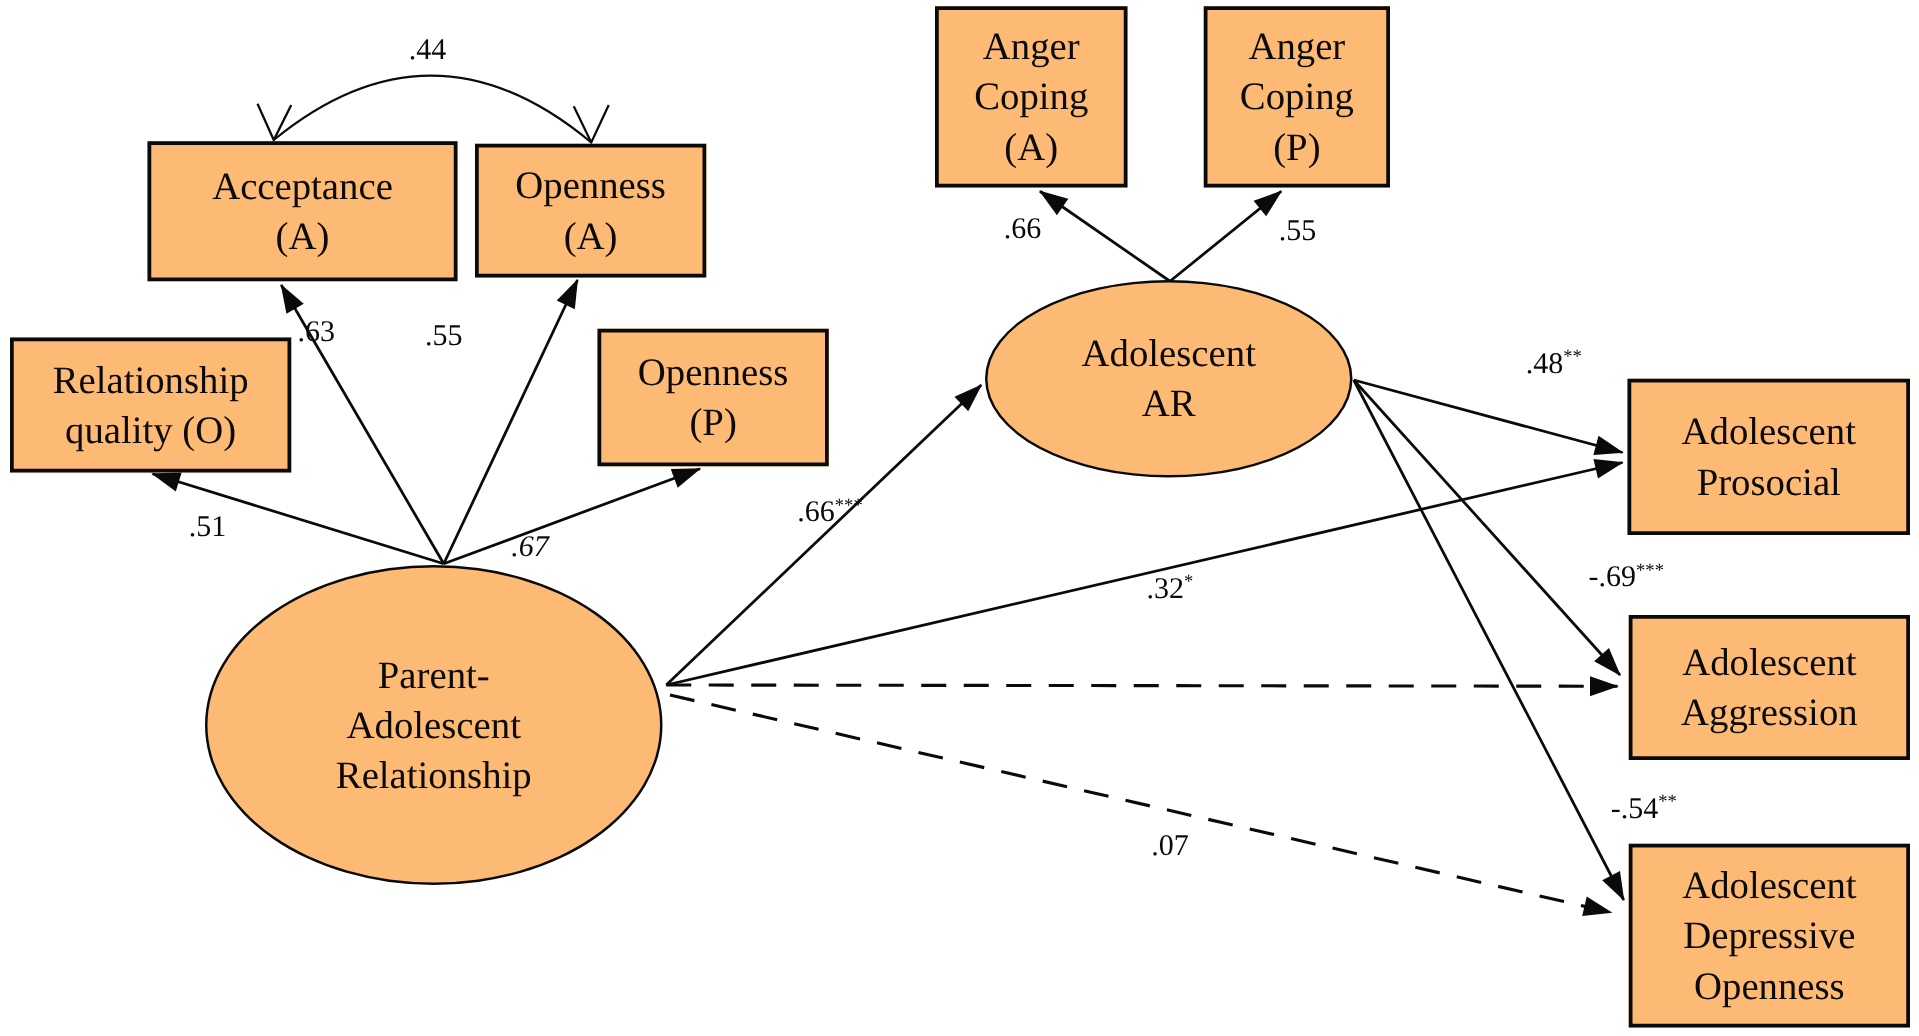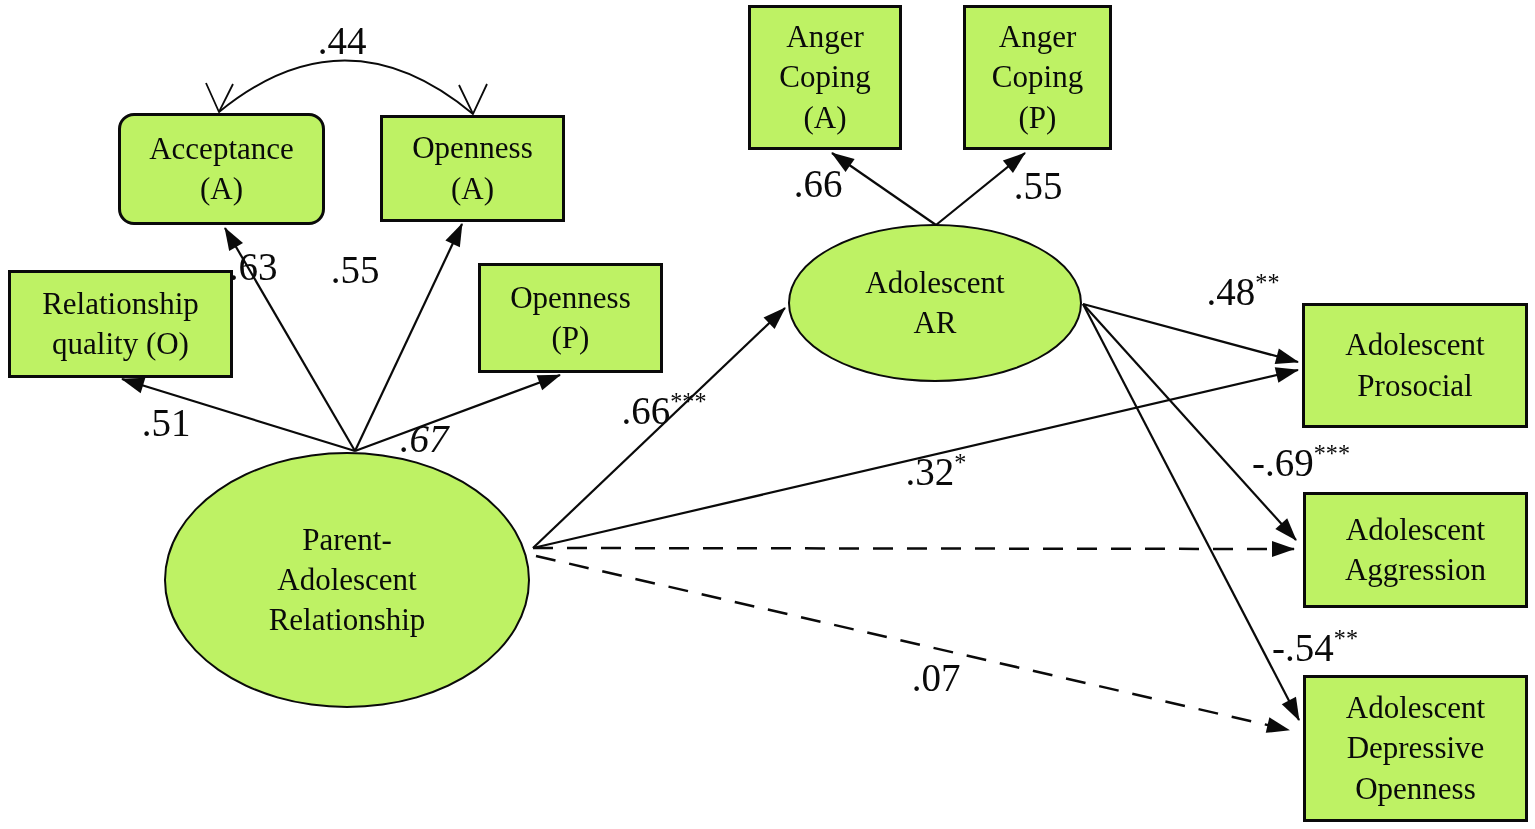--- a/index.html
+++ b/index.html
@@ -4,28 +4,28 @@
 <style>
   html,body { margin:0; padding:0; background:#ffffff; }
   .stage {
     position:relative; width:1535px; height:829px; background:#ffffff;
     font-family:"Liberation Serif", serif; color:#0a0a0a; overflow:hidden;
   }
   svg.lines { position:absolute; left:0; top:0; width:1535px; height:829px; }
   .node {
     position:absolute; display:flex; flex-direction:column;
     align-items:center; justify-content:center; text-align:center;
-    font-size:31px; line-height:1.3; background:#bef264;
+    font-size:31px; line-height:1.3; background:#fdba74;
   }
   .box { border:3px solid #0a0a0a; box-sizing:border-box; }
   .ellipse { border:2.5px solid #0a0a0a; border-radius:50%; box-sizing:border-box; }
   .node span { display:block; }
   .coef {
     position:absolute; transform:translate(-50%,-50%);
-    font-size:39px; white-space:nowrap; line-height:1;
+    font-size:24px; white-space:nowrap; line-height:1;
   }
   .sup { display:inline !important; font-size:0.62em; vertical-align:0.55em; }
 </style>
 </head>
 <body>
 
 <div class="stage">
 
   <svg class="lines" viewBox="0 0 1535 829">
     <defs>
@@ -49,21 +49,21 @@
     <line x1="533" y1="548" x2="785" y2="308" stroke="#0a0a0a" stroke-width="2.2" marker-end="url(#arrow)"></line>
     <line x1="533" y1="548" x2="1298" y2="370" stroke="#0a0a0a" stroke-width="2.2" marker-end="url(#arrow)"></line>
     <line x1="533" y1="548" x2="1294" y2="549" stroke="#0a0a0a" stroke-width="2.5" stroke-dasharray="20 14" marker-end="url(#arrow)"></line>
     <line x1="536" y1="556" x2="1289" y2="730" stroke="#0a0a0a" stroke-width="2.5" stroke-dasharray="20 14" marker-end="url(#arrow)"></line>
 
     <line x1="1083" y1="304" x2="1298" y2="362" stroke="#0a0a0a" stroke-width="2.2" marker-end="url(#arrow)"></line>
     <line x1="1083" y1="304" x2="1296" y2="540" stroke="#0a0a0a" stroke-width="2.2" marker-end="url(#arrow)"></line>
     <line x1="1083" y1="304" x2="1299" y2="720" stroke="#0a0a0a" stroke-width="2.2" marker-end="url(#arrow)"></line>
   </svg>
 
-  <div class="node box" style="left:118px; top:113px; width:207px; height:112px;border-radius:16px;">
+  <div class="node box" style="left:118px; top:113px; width:248px; height:112px;">
     <span>Acceptance</span>
     <span>(A)</span>
   </div>
 
   <div class="node box" style="left:380px; top:115px; width:185px; height:107px;">
     <span>Openness</span>
     <span>(A)</span>
   </div>
 
   <div class="node box" style="left:8px; top:270px; width:225px; height:108px;">

